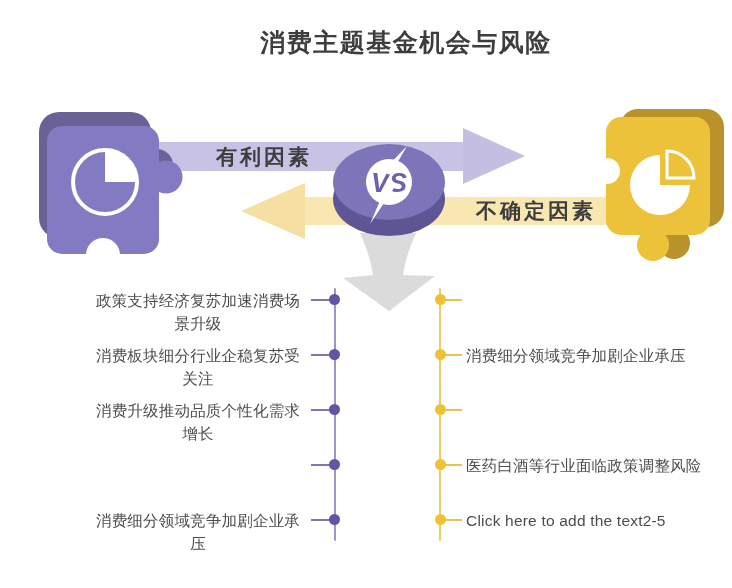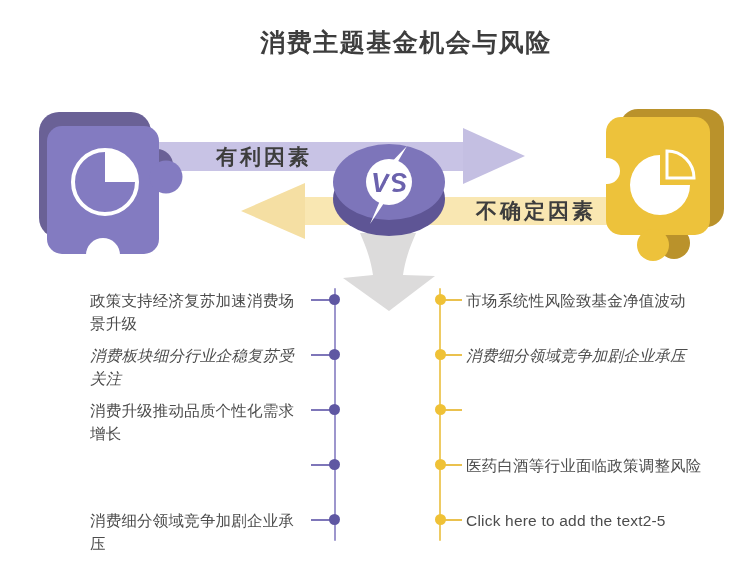--- a/index.html
+++ b/index.html
@@ -50,23 +50,23 @@
   .connector-left{left:303px;background:#7e76b9;}
   .connector-right{left:434px;background:#eac14e;}
   
   .col{position:absolute;top:0;height:588px;}
   .col-left{left:82px;width:216px;}
   .col-right{left:458px;width:240px;}
   .item{
     position:absolute;width:100%;font-size:15.5px;line-height:23px;color:#4c4c4c;
     letter-spacing:0.2px;word-break:break-all;
   }
-  .col-left .item{text-align:left;}
+  .col-left .item{text-align:center;}
   .col-right .item{text-align:left;}
-  .it-0{top:289px;} .it-1{top:344px;font-style:italic;} .it-2{top:399px;} .it-3{top:454px;} .it-4{top:509px;}
+  .it-0{top:289px;} .it-1{top:344px;} .it-2{top:399px;} .it-3{top:454px;} .it-4{top:509px;}
 </style>
 </head>
 <body>
 
 <div class="stage">
 
   <div class="title">消费主题基金机会与风险</div>
 
   <div class="arrow-body purple-arrow-body"></div>
   <div class="purple-arrow-head"></div>
@@ -134,19 +134,18 @@
   <div class="dot dot-right" style="top:514px"></div>
 
   <div class="col col-left">
     <div class="item it-0">政策支持经济复苏加速消费场景升级</div>
     <div class="item it-1">消费板块细分行业企稳复苏受关注</div>
     <div class="item it-2">消费升级推动品质个性化需求增长</div>
     <div class="item it-4">消费细分领域竞争加剧企业承压</div>
   </div>
 
   <div class="col col-right">
-    <div class="item it-0">市场系统性风险致基金净值波动</div>
     <div class="item it-1">消费细分领域竞争加剧企业承压</div>
     <div class="item it-3">医药白酒等行业面临政策调整风险</div>
     <div class="item it-4">Click here to add the text2-5</div>
   </div>
 
 </div>
 
 </body></html>

